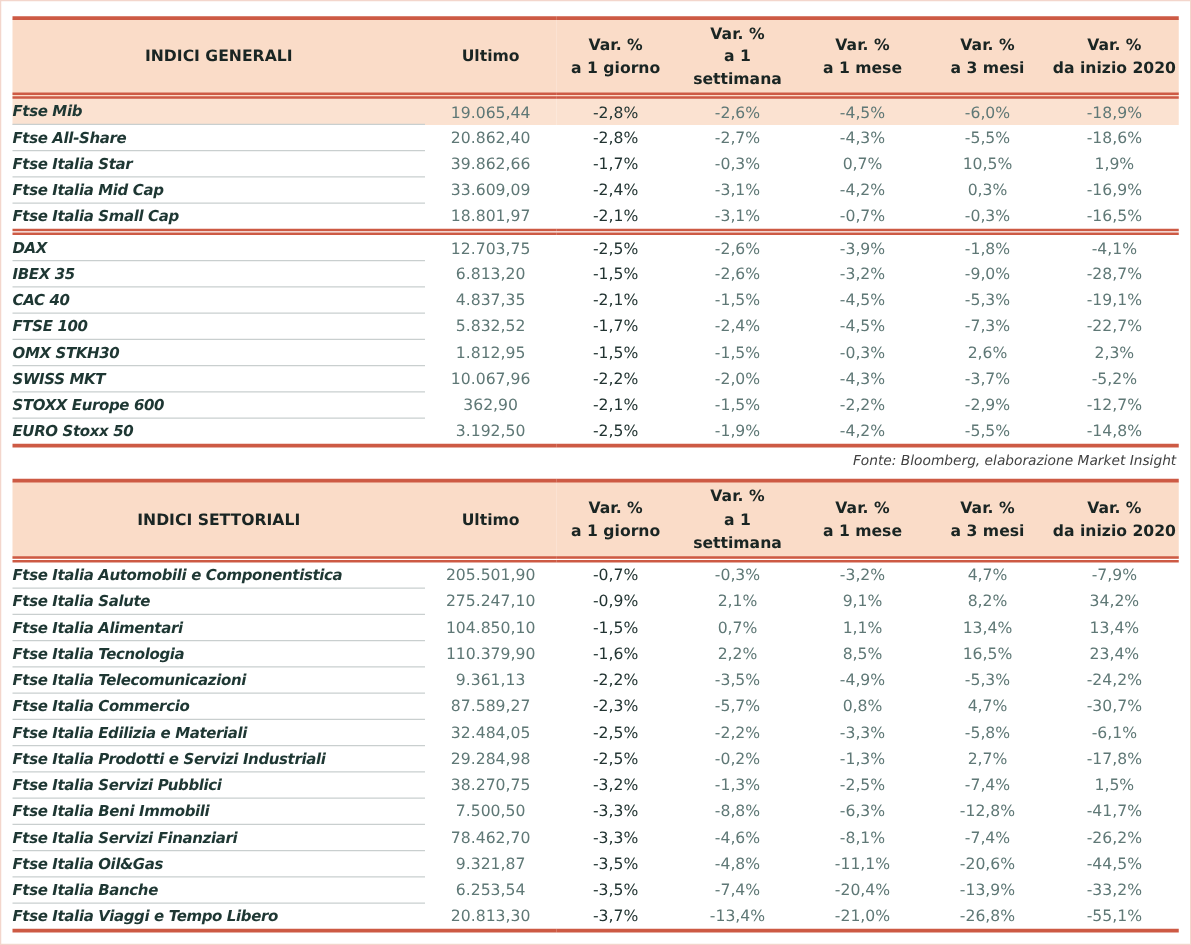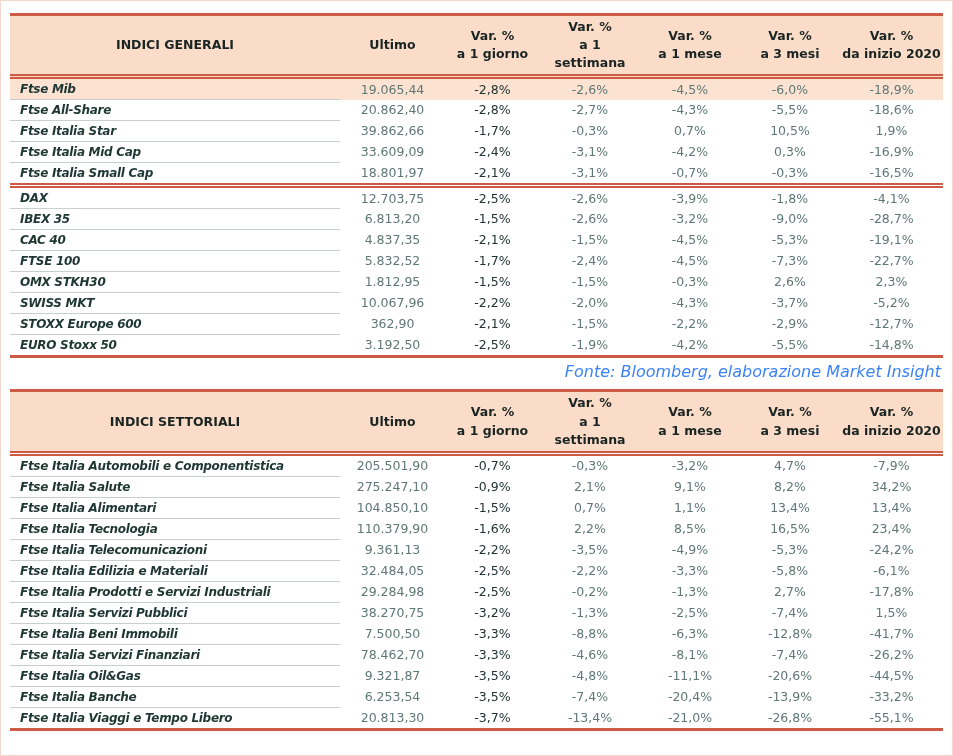--- a/index.html
+++ b/index.html
@@ -54,42 +54,42 @@
     white-space:nowrap;
     vertical-align:middle;
   }
   td.c-name{
     text-align:left;
     font-weight:bold;
     font-style:italic;
     color:#1e3733;
     font-size:12px;
     letter-spacing:-0.3px;
-    padding-left:10px;
+    padding-left:0;
     border-bottom:1px solid #c9cfcf;
     overflow:visible;
   }
   td.c-bold{
     font-weight:normal;
     color:#223432;
   }
   tr.hl td{background:#fbe2d1;}
   tr.group-end td, tr.group-end td.c-name{
     border-bottom:5px double #cd5a44;
     margin-top:46px;
   }
   tr.table-end td, tr.table-end td.c-name{border-bottom:none;}
 
   .source{
     width:933px;
     box-sizing:border-box;
     text-align:right;
     font-style:italic;
-    font-size:16px;
-    color:#3b82f6;
+    font-size:11px;
+    color:#404040;
     padding:4px 2px 5px 0;
     margin-bottom:3px;
   }
 </style>
 </head>
 <body>
 
 <div class="page">
 
   <table class="idx">
@@ -330,20 +330,29 @@
         <tr>
           <td class="c-name">Ftse Italia Telecomunicazioni</td>
           <td class="c-val">9.361,13</td>
           <td class="c-bold">-2,2%</td>
           <td class="c-val">-3,5%</td>
           <td class="c-val">-4,9%</td>
           <td class="c-val">-5,3%</td>
           <td class="c-val">-24,2%</td>
         </tr>
         <tr>
+          <td class="c-name">Ftse Italia Commercio</td>
+          <td class="c-val">87.589,27</td>
+          <td class="c-bold">-2,3%</td>
+          <td class="c-val">-5,7%</td>
+          <td class="c-val">0,8%</td>
+          <td class="c-val">4,7%</td>
+          <td class="c-val">-30,7%</td>
+        </tr>
+        <tr>
           <td class="c-name">Ftse Italia Edilizia e Materiali</td>
           <td class="c-val">32.484,05</td>
           <td class="c-bold">-2,5%</td>
           <td class="c-val">-2,2%</td>
           <td class="c-val">-3,3%</td>
           <td class="c-val">-5,8%</td>
           <td class="c-val">-6,1%</td>
         </tr>
         <tr>
           <td class="c-name">Ftse Italia Prodotti e Servizi Industriali</td>

